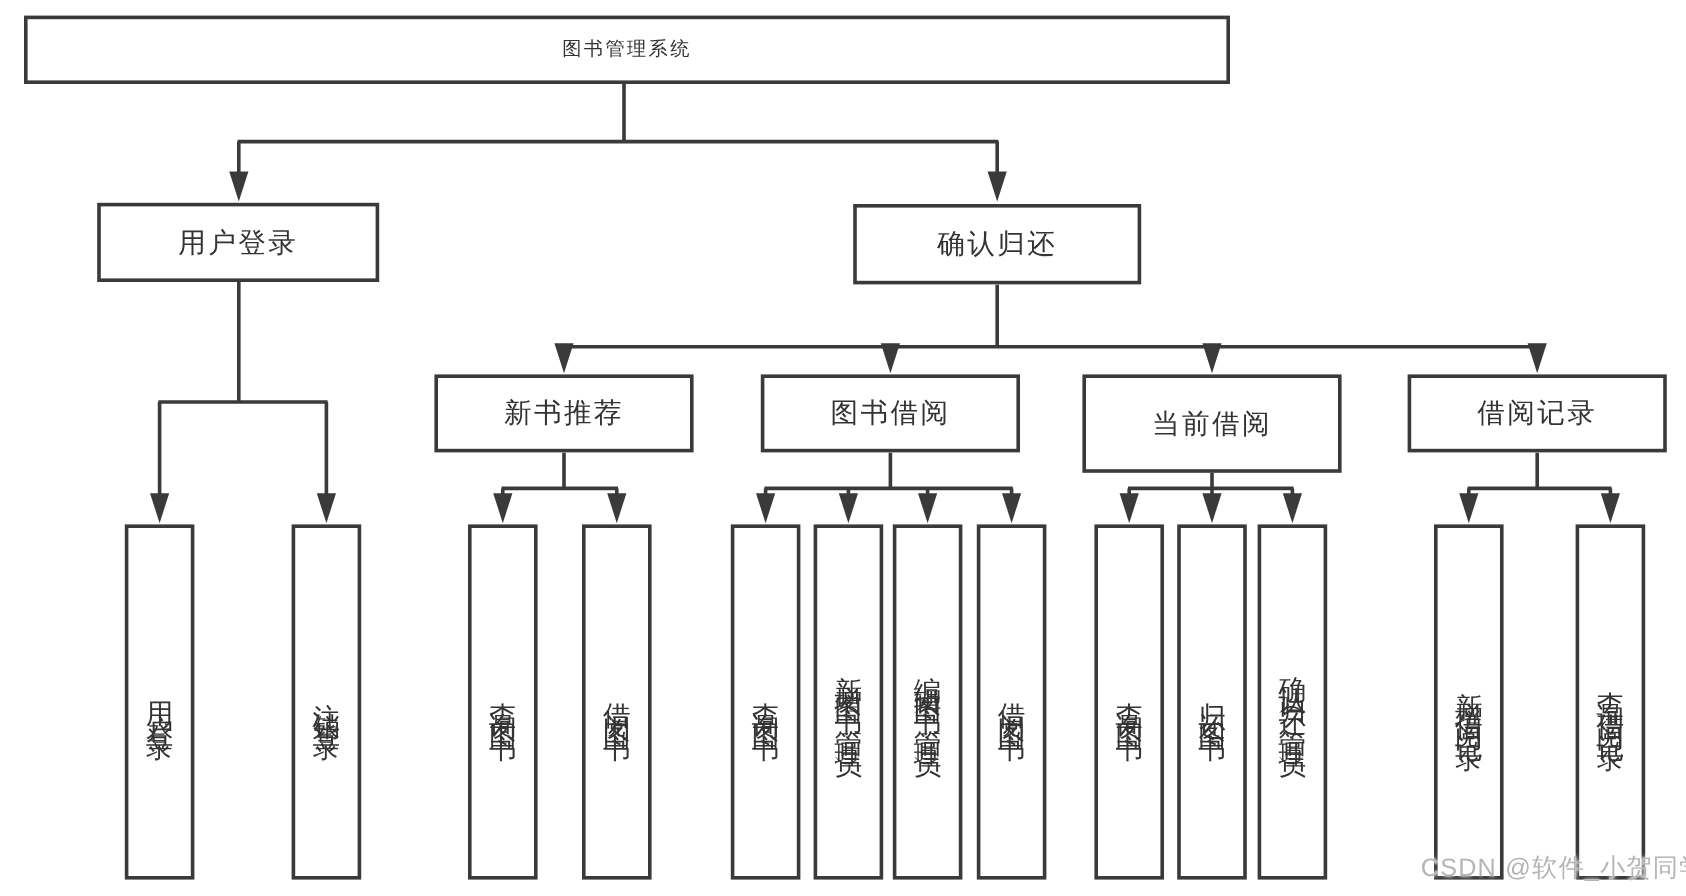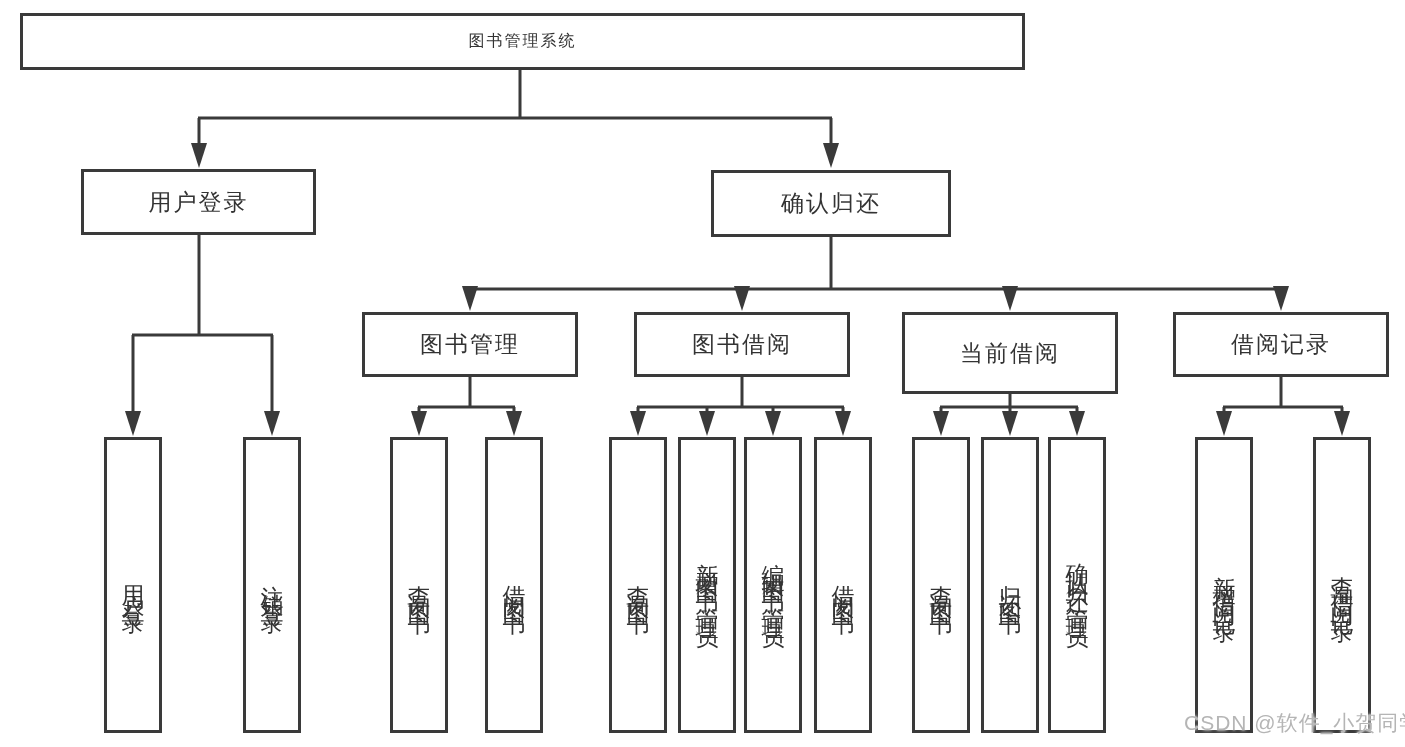--- a/index.html
+++ b/index.html
@@ -123,21 +123,21 @@
   </div>
 
   <div class="box box-h" style="left:81px;top:169px;width:235px;height:66px;">
     <span>用户登录</span>
   </div>
   <div class="box box-h" style="left:711px;top:170px;width:240px;height:67px;">
     <span>确认归还</span>
   </div>
 
   <div class="box box-h" style="left:362px;top:312px;width:216px;height:65px;">
-    <span>图书管理</span>
+    <span>新书推荐</span>
   </div>
   <div class="box box-h" style="left:634px;top:312px;width:216px;height:65px;align-items:center;">
     <span>图书借阅</span>
   </div>
   <div class="box box-h" style="left:902px;top:312px;width:216px;height:82px;">
     <span>当前借阅</span>
   </div>
   <div class="box box-h" style="left:1173px;top:312px;width:216px;height:65px;">
     <span>借阅记录</span>
   </div>

